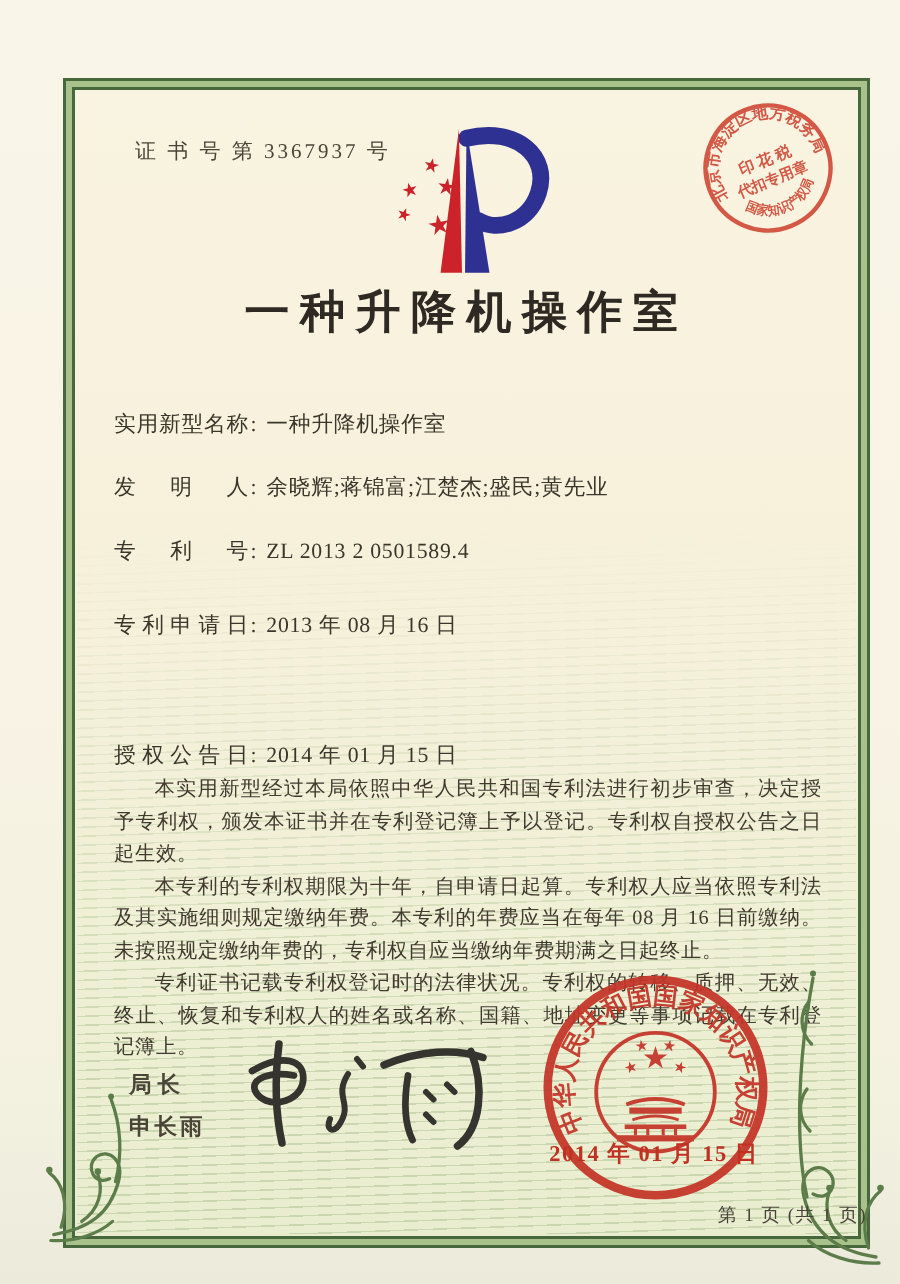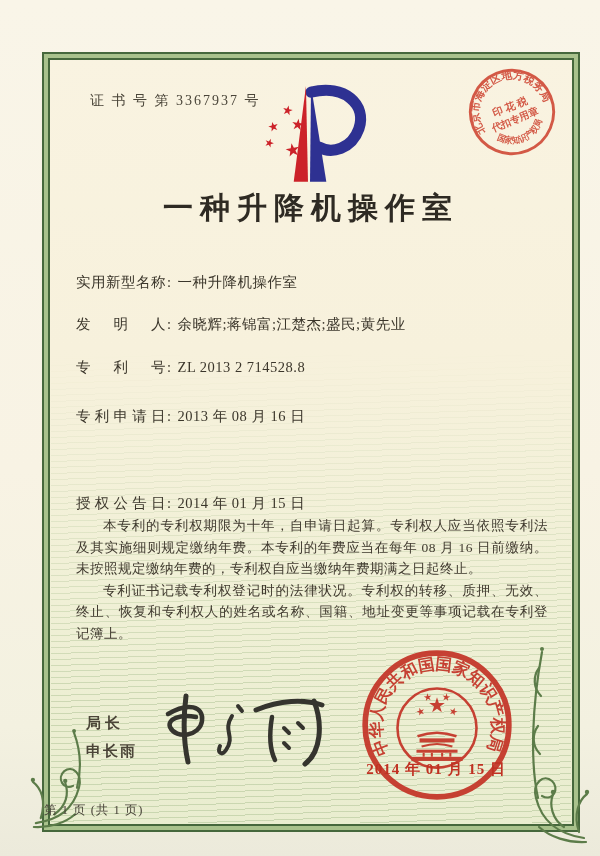--- a/index.html
+++ b/index.html
@@ -28,21 +28,21 @@
   .paras p{margin:0;text-indent:2em;}
   .post{position:absolute;left:42px;top:660px;font-size:15px;font-weight:700;letter-spacing:4px;color:#4b4538;}
   .pname{position:absolute;left:42px;top:688px;font-size:15px;font-weight:600;letter-spacing:2px;color:#4b4538;}
   .sig{position:absolute;left:112px;top:636px;width:185px;height:92px;}
   .seal{position:absolute;left:316px;top:594px;width:154px;height:154px;opacity:.93;}
   .sealdate{position:absolute;left:312px;top:706px;width:160px;text-align:center;
             font-size:15px;font-weight:700;letter-spacing:1px;color:#c03122;}
   .stamp{position:absolute;left:416px;top:6px;width:104px;height:104px;transform:rotate(-22deg);opacity:.9;}
   .flourish-left{position:absolute;left:-16px;top:668px;width:98px;height:112px;}
   .flourish-right{position:absolute;left:446px;top:580px;width:104px;height:214px;}
-  .footer{position:absolute;left:0;top:748px;width:100%;text-align:left;
+  .footer{position:absolute;left:0;top:748px;width:100%;text-align:right;
           font-size:12.5px;letter-spacing:1px;color:#49443a;}
 </style>
 </head>
 <body>
 
 <div class="stage">
   <div class="paper">
     <div class="waves"></div>
 
     <div class="certno">证 书 号 第 3367937 号</div>
@@ -63,30 +63,31 @@
 
     <div class="title">一种升降机操作室</div>
 
     <div class="row r0">
       <span class="lbl">实用新型名称</span><span class="colon">:</span><span>一种升降机操作室</span>
     </div>
     <div class="row r1">
       <span class="lbl">发明人</span><span class="colon">:</span><span>余晓辉;蒋锦富;江楚杰;盛民;黄先业</span>
     </div>
     <div class="row r2">
-      <span class="lbl">专利号</span><span class="colon">:</span><span>ZL 2013 2 714528.8</span>
+      <span class="lbl">专利号</span><span class="colon">:</span><span>ZL 2013 2 0501589.4</span>
     </div>
     <div class="row r3">
       <span class="lbl">专利申请日</span><span class="colon">:</span><span>2013 年 08 月 16 日</span>
     </div>
     <div class="row r5">
       <span class="lbl">授权公告日</span><span class="colon">:</span><span>2014 年 01 月 15 日</span>
     </div>
 
     <div class="paras">
+      <p>本实用新型经过本局依照中华人民共和国专利法进行初步审查，决定授予专利权，颁发本证书并在专利登记簿上予以登记。专利权自授权公告之日起生效。</p>
       <p>本专利的专利权期限为十年，自申请日起算。专利权人应当依照专利法及其实施细则规定缴纳年费。本专利的年费应当在每年 08 月 16 日前缴纳。未按照规定缴纳年费的，专利权自应当缴纳年费期满之日起终止。</p>
       <p>专利证书记载专利权登记时的法律状况。专利权的转移、质押、无效、终止、恢复和专利权人的姓名或名称、国籍、地址变更等事项记载在专利登记簿上。</p>
     </div>
 
     <div class="post">局长</div>
     <div class="pname">申长雨</div>
 
     <svg class="sig" viewBox="0 0 185 92">
       <g fill="none" stroke="#35342e" stroke-linecap="round" stroke-linejoin="round">
         <path d="M30,6 C27,30 28,54 32,72" stroke-width="5"></path>

